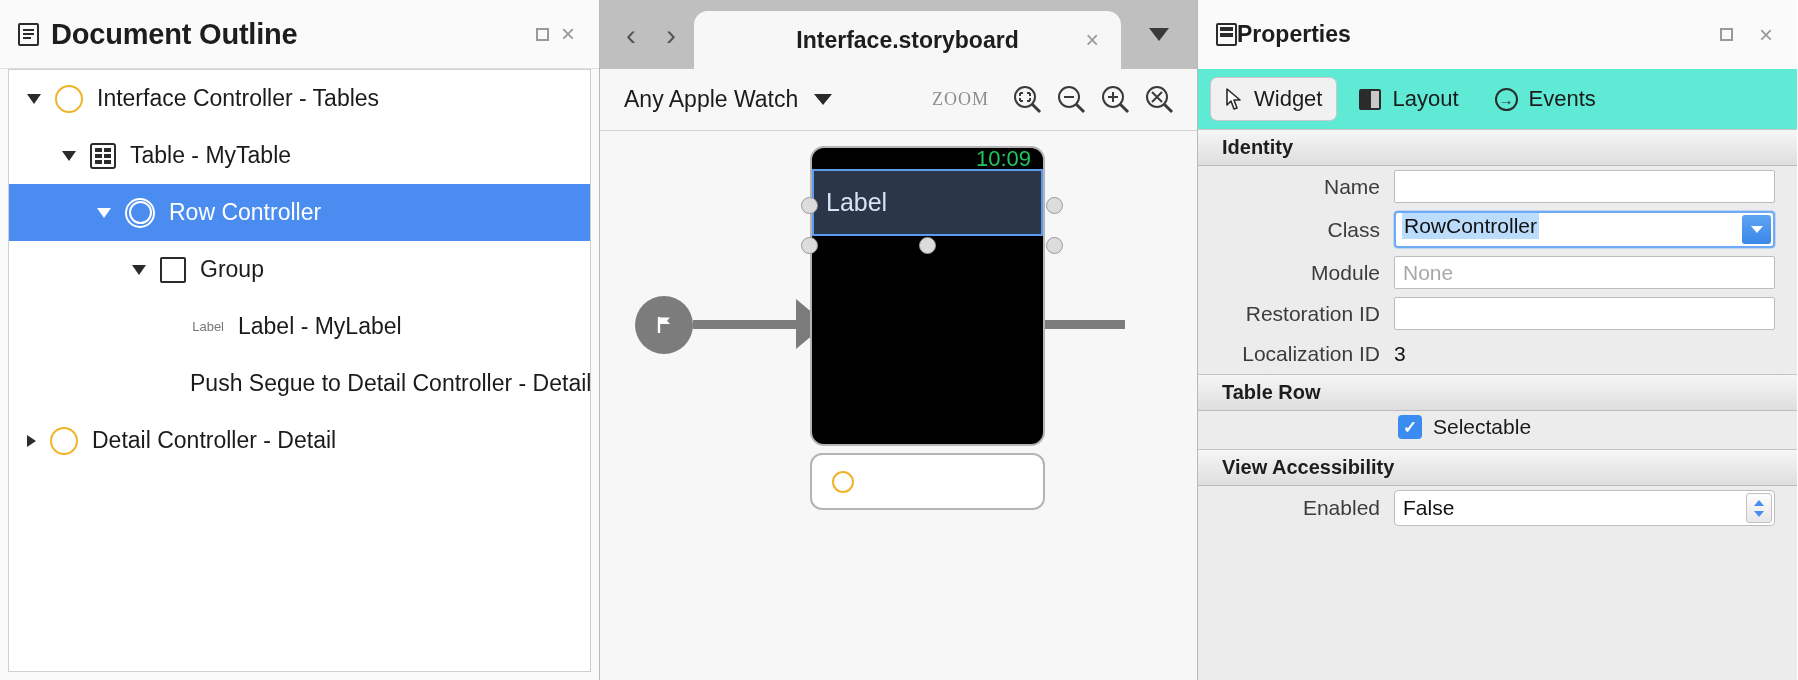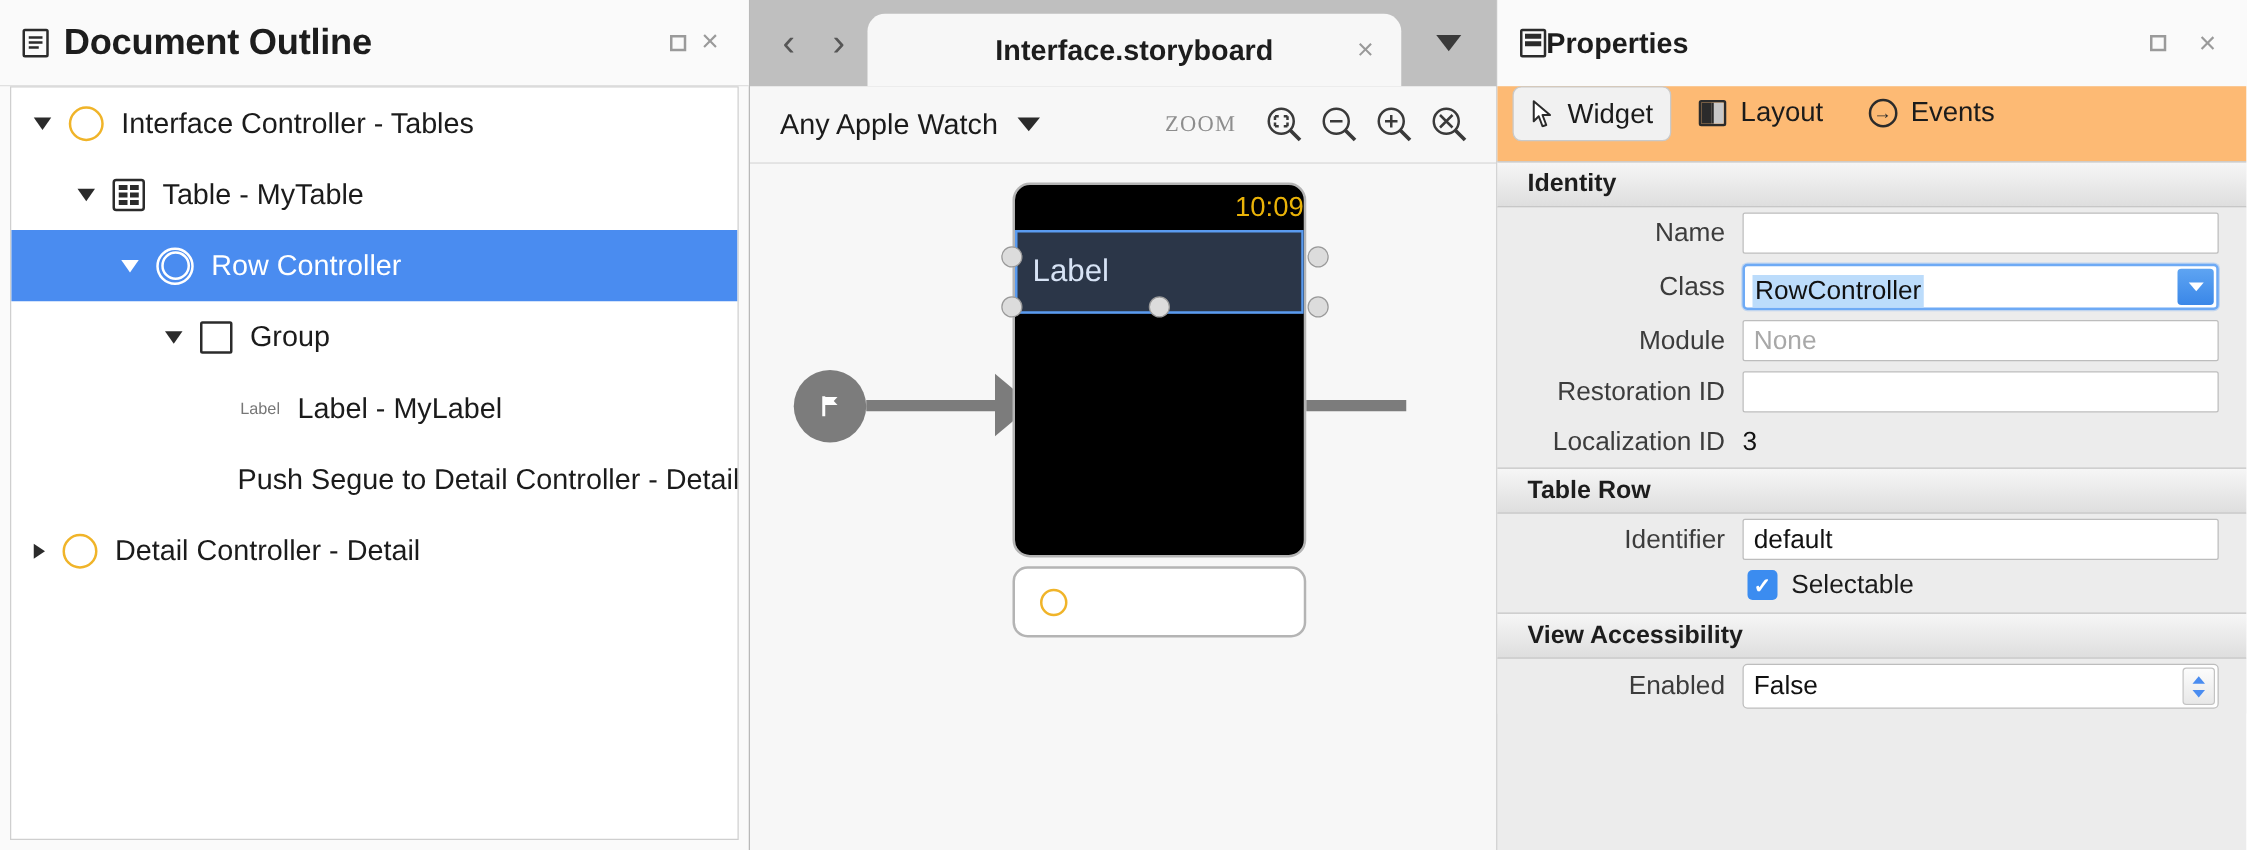--- a/index.html
+++ b/index.html
@@ -175,22 +175,22 @@
   }
 
   .watch {
     position: absolute; left: 210px; top: 15px;
     width: 235px; height: 300px;
     background: #000; border-radius: 14px;
     border: 2px solid #b4b4b4;
     overflow: hidden;
   }
   .watch-status {
-    height: 36px; display:flex; align-items:center; justify-content:flex-end;
-    color: #eab308; font-size: 22px;
+    height: 21px; display:flex; align-items:center; justify-content:flex-end;
+    padding-right: 12px; color: #22c55e; font-size: 22px;
   }
   .watch-label {
     height: 67px; background: #2b3648; border: 2px solid #5a9bf0;
     display:flex; align-items:center; padding-left: 12px;
     color: #d7e3f5; font-size: 25px;
   }
   .watch-bottom {
     position: absolute; left: 210px; top: 322px;
     width: 235px; height: 57px; background: #ffffff;
     border: 2px solid #b4b4b4; border-radius: 12px;
@@ -213,22 +213,22 @@
     display:flex; align-items:center; padding: 0 18px;
   }
   .rp-title { font-size: 23px; font-weight: bold; color: #1d1d1d; }
   .props-icon {
     width: 21px; height: 23px; border: 2px solid #2b2b2b; border-radius: 2px;
     display: flex; flex-direction: column; padding: 2px; gap: 2px; flex:0 0 auto;
   }
   .props-icon i { display:block; height: 4px; background: #2b2b2b; width: 100%; }
 
   .tabs-row {
-    height: 60px; flex: 0 0 60px; background: #fdba74;
-    display:flex; align-items:flex-start; padding: 0 12px; gap: 8px;
+    height: 60px; flex: 0 0 60px; background: #5eead4;
+    display:flex; align-items:center; padding: 0 12px; gap: 8px;
   }
   .ptab {
     display:flex; align-items:center; gap: 11px; padding: 8px 14px;
     border-radius: 7px; cursor:pointer; font-size: 22px; color:#1b1b1b;
   }
   .ptab.active { background: #f1f1f1; border: 1px solid #c9c9c9; }
   .cursor-icon { width: 18px; height: 22px; flex: 0 0 auto;}
   .layout-icon {
     width: 22px; height: 21px; border: 2px solid #2b2b2b; border-radius: 2px;
     display:flex; flex: 0 0 auto; overflow: hidden;
@@ -259,21 +259,21 @@
     flex: 1 1 auto; height: 33px; background: #fff;
     border: 1px solid #bdbdbd; border-radius: 2px;
     display: flex; align-items: center; padding: 0 8px;
     font-size: 21px; color: #111;
   }
   .pinput.placeholder { color: #a8a8a8; }
   .pstatic { font-size: 21px; color: #111; }
   .combo {
     flex: 1 1 auto; height: 37px; background: #fff;
     border: 2px solid #6eaaf5; border-radius: 4px;
-    display:flex; align-items:flex-end; padding: 0 0 0 6px;
+    display:flex; align-items:flex-start; padding: 0 0 0 6px;
     position: relative; box-shadow: 0 0 0 1px rgba(110,170,245,.35);
   }
   .combo .selected-text {
     background: #bcdcfb; color: #111; font-size: 21px; padding: 1px 2px;
   }
   .combo-btn {
     position: absolute; right: 2px; top: 2px; bottom: 2px; width: 29px;
     background: linear-gradient(#5ea4f2, #3a87e8); border-radius: 3px;
     display:flex; align-items:center; justify-content:center; cursor:pointer;
   }
@@ -519,24 +519,20 @@
             <span class="plabel">Restoration ID</span>
             <span class="pinput"></span>
           </div>
           <div class="prow">
             <span class="plabel">Localization ID</span>
             <span class="pstatic">3</span>
           </div>
         </div>
         <div class="section-hdr">Table Row</div>
         <div class="prop-rows">
-          <div class="prow">
-            <span class="plabel">Identifier</span>
-            <span class="pinput">default</span>
-          </div>
           <div class="checkbox-row">
             <span class="cbx">✓</span>
             <span class="cbx-label">Selectable</span>
           </div>
         </div>
         <div class="section-hdr">View Accessibility</div>
         <div class="prop-rows">
           <div class="prow">
             <span class="plabel">Enabled</span>
             <span class="stepper">

